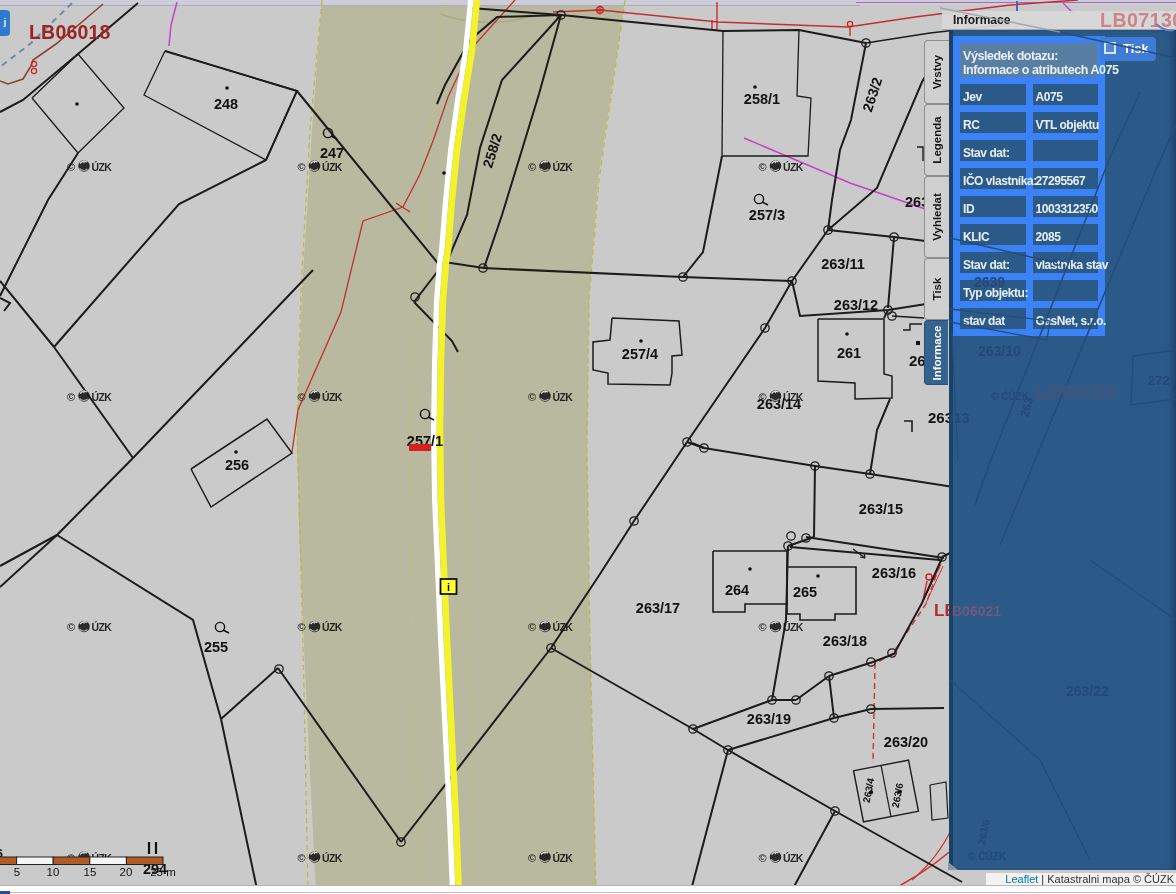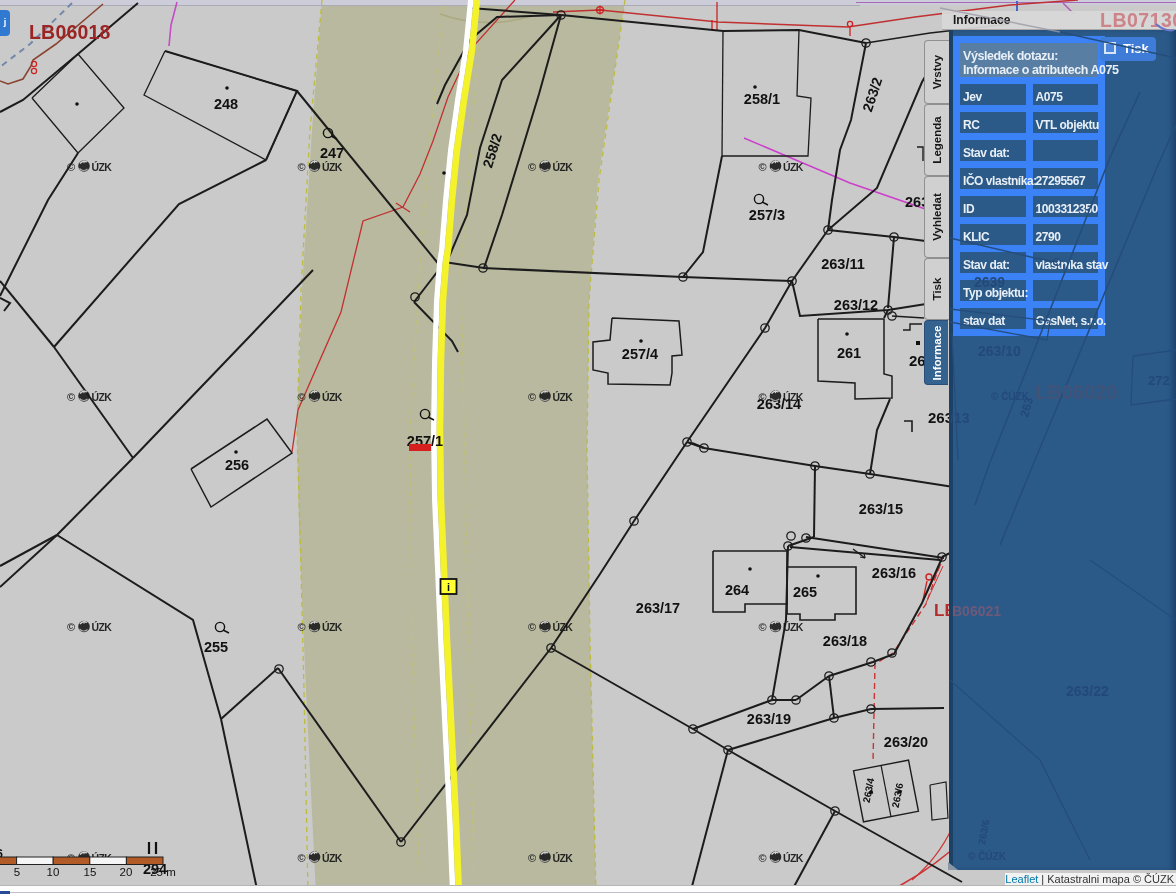--- a/index.html
+++ b/index.html
@@ -9,21 +9,21 @@
 .tab span { position:absolute; left:50%; top:50%; transform:translate(-50%,-50%) rotate(-90deg); white-space:nowrap; }
 .tab.active { left:924px; width:24px; background:#35638f; color:#fff; border-color:#2a4e78; }
 #phead { position:absolute; left:942px; top:11px; width:234px; height:19px; background:rgba(216,216,216,0.94); border-bottom:1px solid #a8a8a8; color:#1a1a1a; font-size:12px; font-weight:bold; line-height:19px; padding-left:11px; }
 #pbody { position:absolute; left:949px; top:30px; width:227px; height:840px; background:#2b5a89; border-left:4px solid #1c4166; box-shadow:inset -5px 0 6px -2px rgba(10,30,60,0.45); }
 table { position:absolute; left:0px; top:6px; border-collapse:collapse; width:152px; table-layout:fixed; }
 td { border:7px solid #3b82f6; color:#e8eff6; font-size:12px; letter-spacing:-0.45px; font-weight:bold; height:16.2px; padding:6px 0 0 3px; white-space:nowrap; overflow:visible; line-height:15px; }
 td.hdr { background:rgba(255,255,255,0.22); height:29.5px; line-height:14.2px; font-size:12.5px; }
 #tisk { position:absolute; left:1100px; top:37px; width:56px; height:24px; background:#3f7cd8; border-radius:4px; }
 #tisk .cb { position:absolute; left:4px; top:5px; width:12px; height:12px; border:2px solid #d8e6f4; background:rgba(255,255,255,0.08); }
 #tisk .tx { position:absolute; left:23px; top:4px; color:#fff; font-size:13px; font-weight:bold; }
-#attr { position:absolute; right:0; top:873px; height:12px; background:rgba(255,255,255,0.75); font-size:11px; color:#333; padding:0 2px 0 0; line-height:12px; white-space:nowrap; }
+#attr { position:absolute; right:0; top:873px; height:12px; background:rgba(255,255,255,0.75); font-size:11px; color:#333; padding:0 2px 0 19px; line-height:12px; white-space:nowrap; }
 #attr .lf { color:#0078a8; }
 #bstrip { position:absolute; left:0; top:885px; width:1176px; height:9px; background:#fdfdfd; border-top:1px solid #b5b5b5; }
 #bline { position:absolute; left:0; top:892px; width:1176px; height:1px; background:#c0c0cc; }
 #bblue { position:absolute; left:0; top:891px; width:10px; height:3px; background:#2a4a9a; }
 #ltab { position:absolute; left:0; top:10px; width:10px; height:26px; background:#2f7ad0; border-radius:0 4px 4px 0; color:#fff; font-size:9px; font-weight:bold; line-height:25px; text-align:center; }
 </style></head><body>
 <div id="stage">
   <div id="map">
     <svg width="1176" height="894" viewBox="0 0 1176 894">
 <path d="M320,0 L625,0 L598,180 L589,300 L587,450 L590,640 L596,894 L316,894 L306,690 L299,530 L297,430 L302,290 L312,130 L322,0 Z" fill="#b9b9a0" stroke="none" stroke-width="1"></path>
@@ -447,21 +447,21 @@
       <tr>
             <td>IČO vlastníka:</td>
             <td>27295567</td>
           </tr>
       <tr>
             <td>ID</td>
             <td>1003312350</td>
           </tr>
       <tr>
             <td>KLIC</td>
-            <td>2790</td>
+            <td>2085</td>
           </tr>
       <tr>
             <td>Stav dat:</td>
             <td>vlastníka stav</td>
           </tr>
       <tr>
             <td>Typ objektu:</td>
             <td></td>
           </tr>
       <tr>

